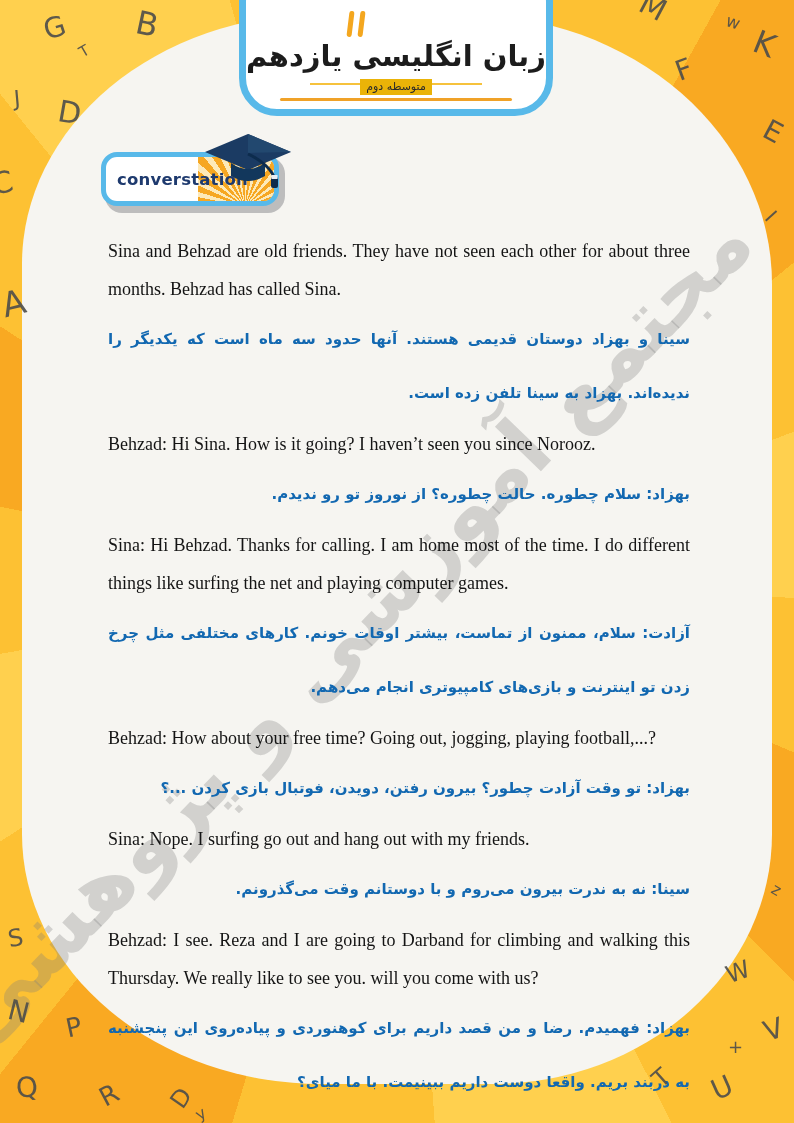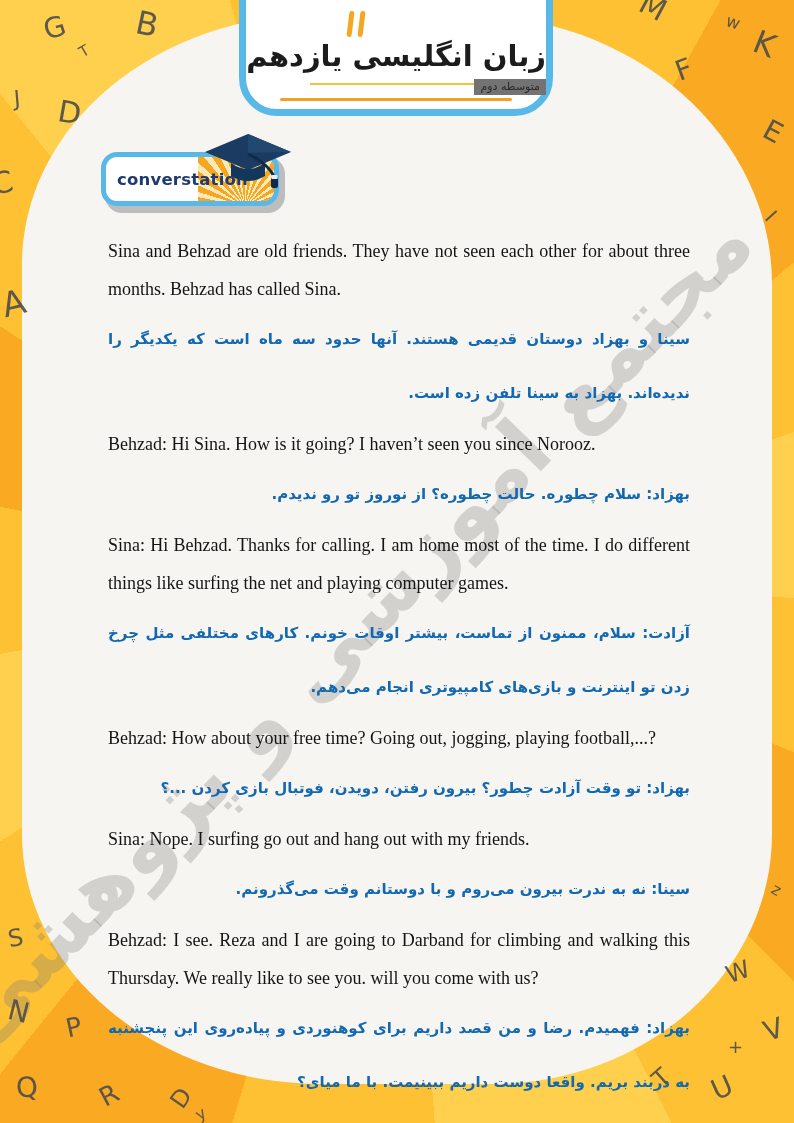--- a/index.html
+++ b/index.html
@@ -25,29 +25,29 @@
     font-weight:500;line-height:1;opacity:.9;
   }
   
   .header-box{
     position:absolute;left:239px;top:-36px;width:314px;height:152px;
     background:#ffffff;border:7px solid #58b9e9;border-radius:38px;
     box-sizing:border-box;z-index:5;
   }
   .grade-mark{position:absolute;left:102px;top:40px;display:flex;gap:6px;}
   .grade-bar{width:5px;height:26px;background:#f4a71f;border-radius:3px;transform:rotate(7deg);}
-  .header-inner{position:absolute;left:0;right:0;bottom:8px;text-align:right;}
+  .header-inner{position:absolute;left:0;right:0;bottom:8px;text-align:center;}
   .header-title{
     font-size:29px;font-weight:bold;color:#1c1c1c;direction:rtl;line-height:34px;
     font-family:"DejaVu Sans",sans-serif;
   }
   .sub-row{position:relative;height:18px;margin-top:2px;}
   .sub-line{position:absolute;left:64px;right:64px;top:8px;height:2.5px;background:#f6c23c;}
   .header-sub{
-    position:relative;display:inline-block;background:#737373;padding:0 6px;
+    position:relative;display:inline-block;background:#eab308;padding:0 6px;
     font-size:11px;color:#2a2a2a;direction:rtl;line-height:16px;
   }
   .header-rule{margin:5px auto 0;width:232px;height:3.5px;background:#f0a228;border-radius:2px;}
   
   .badge-wrap{position:absolute;left:101px;top:152px;z-index:6;}
   .badge{
     position:relative;width:178px;height:54px;border:5px solid #58b9e9;border-radius:16px;
     background:#ffffff;box-sizing:border-box;overflow:hidden;
     box-shadow:5px 6px 0 1px #bdbdbd;
   }

